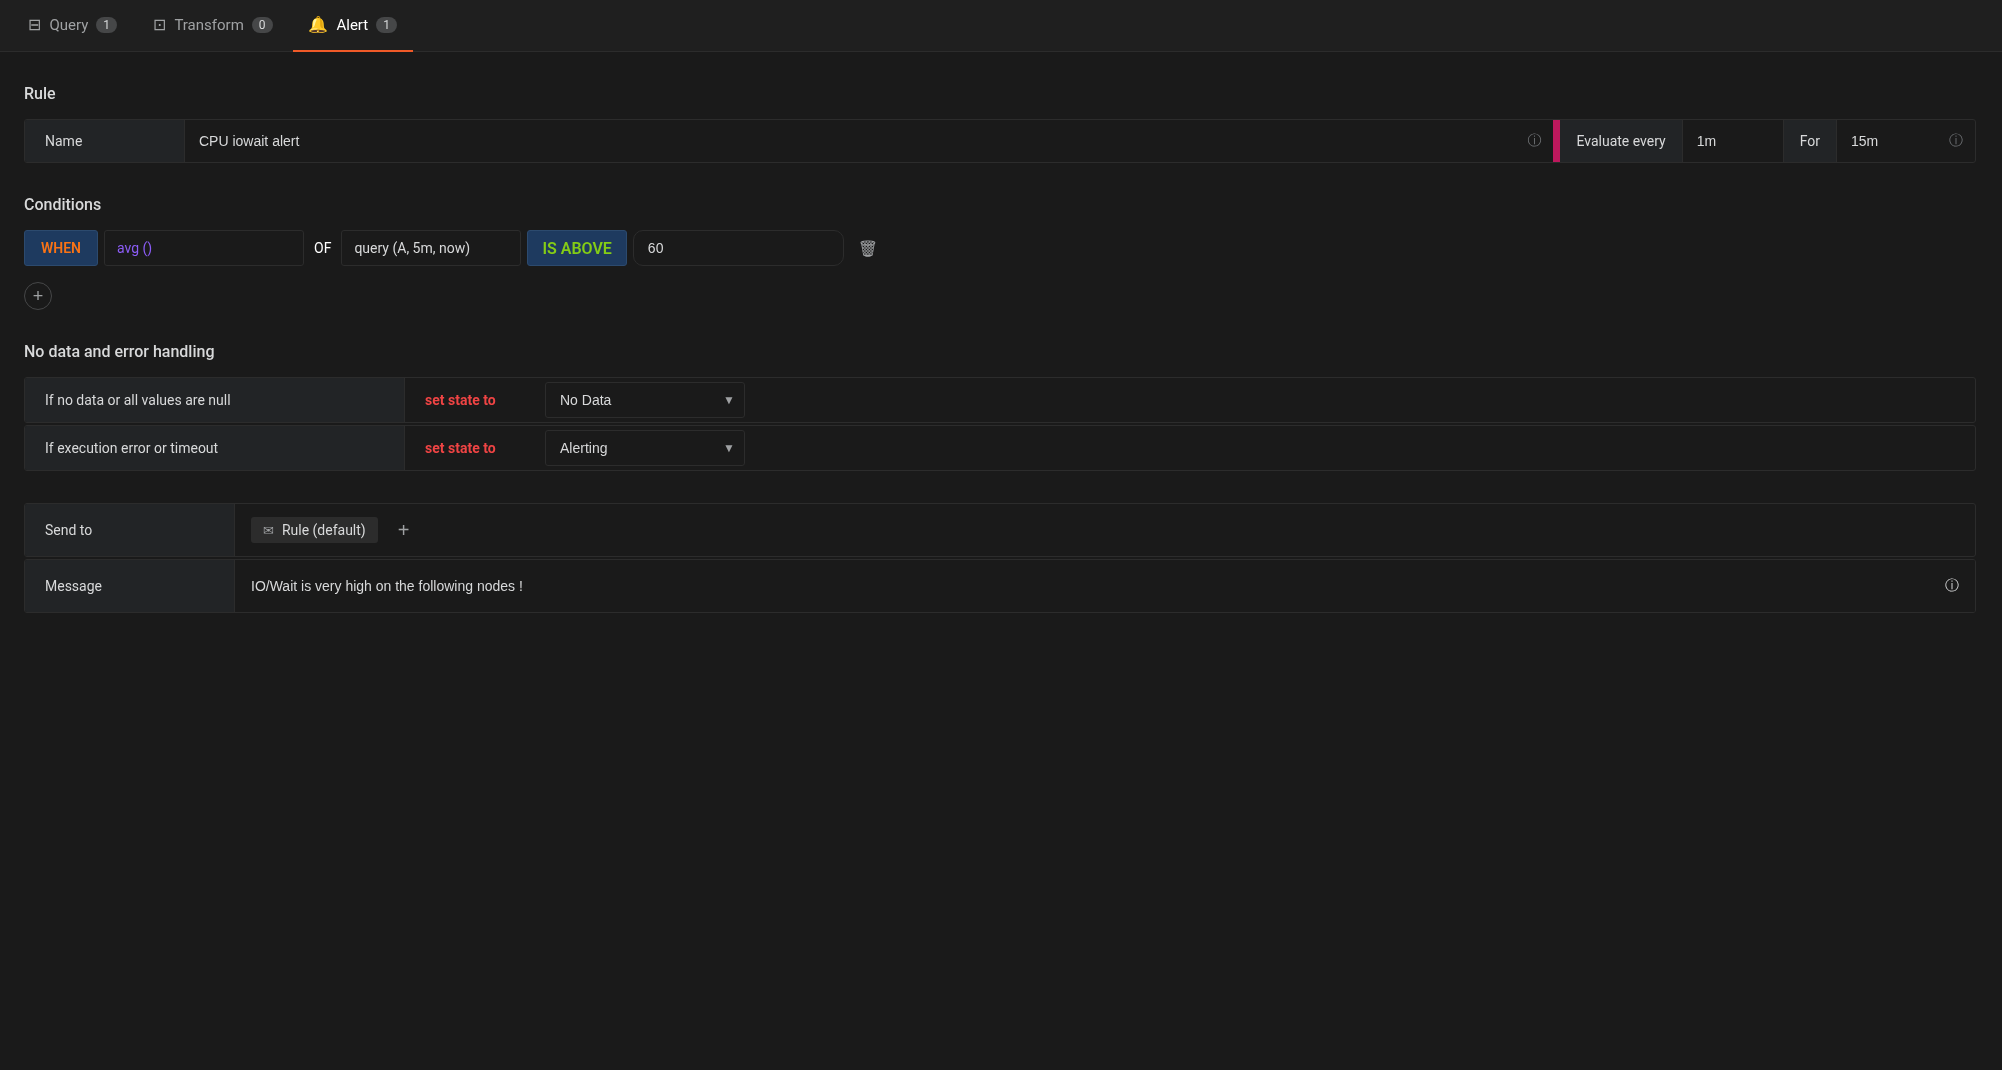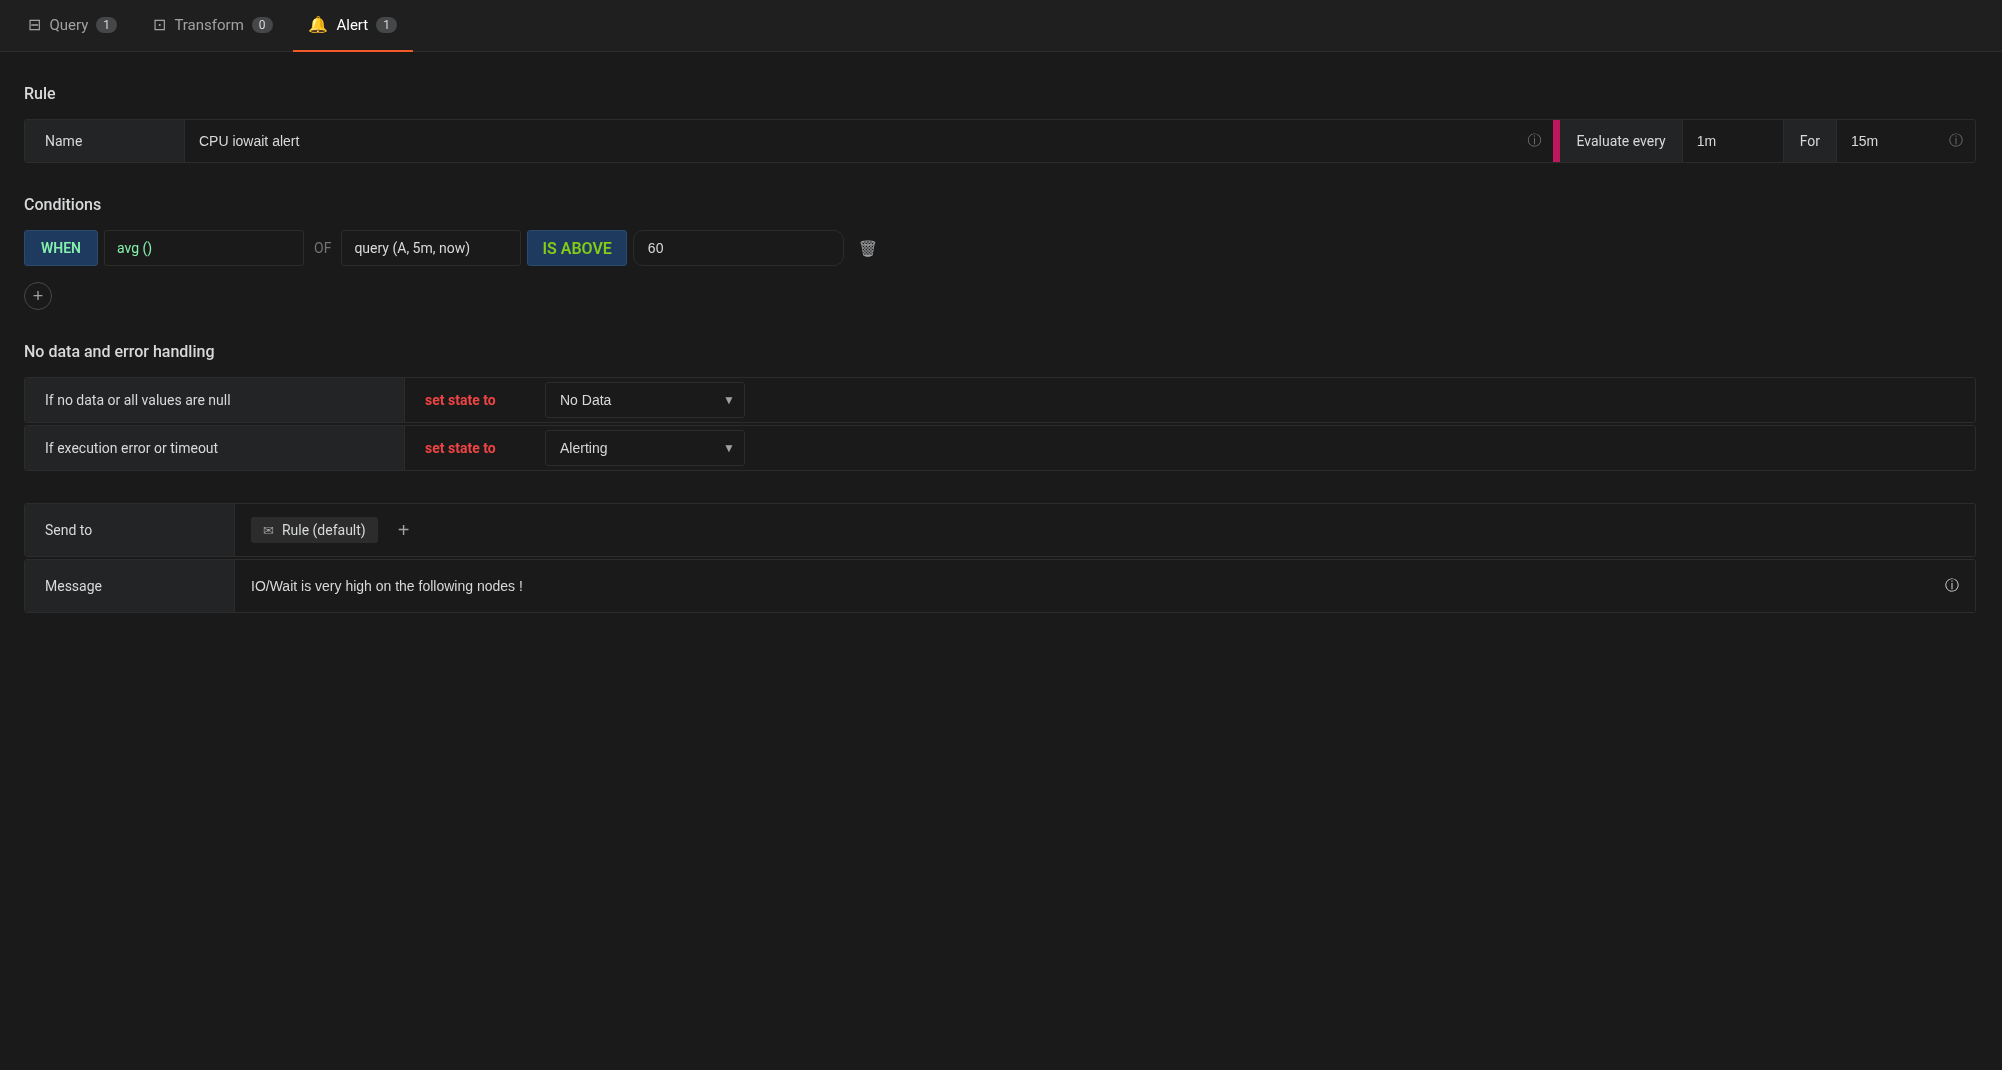--- a/index.html
+++ b/index.html
@@ -165,48 +165,48 @@
 
     .condition-row {
       display: flex;
       align-items: center;
       gap: 6px;
       margin-bottom: 12px;
     }
 
     .condition-when {
       background: #1e3a5f;
-      color: #86efac;
+      color: #f97316;
       border: 1px solid #2c4a6e;
       border-radius: 3px;
       padding: 8px 16px;
       font-size: 14px;
       font-weight: 600;
       cursor: pointer;
       height: 36px;
       display: flex;
       align-items: center;
     }
 
     .condition-func {
       background: #1a1a1a;
       border: 1px solid #2c2c2c;
       border-radius: 3px;
       padding: 8px 12px;
       font-size: 14px;
-      color: #86efac;
+      color: #8b5cf6;
       min-width: 200px;
       height: 36px;
       display: flex;
       align-items: center;
       cursor: pointer;
     }
 
     .condition-of {
-      color: #737373;
+      color: #ffffff;
       font-size: 14px;
       padding: 0 4px;
     }
 
     .condition-query {
       background: #1a1a1a;
       border: 1px solid #2c2c2c;
       border-radius: 3px;
       padding: 8px 12px;
       font-size: 14px;

